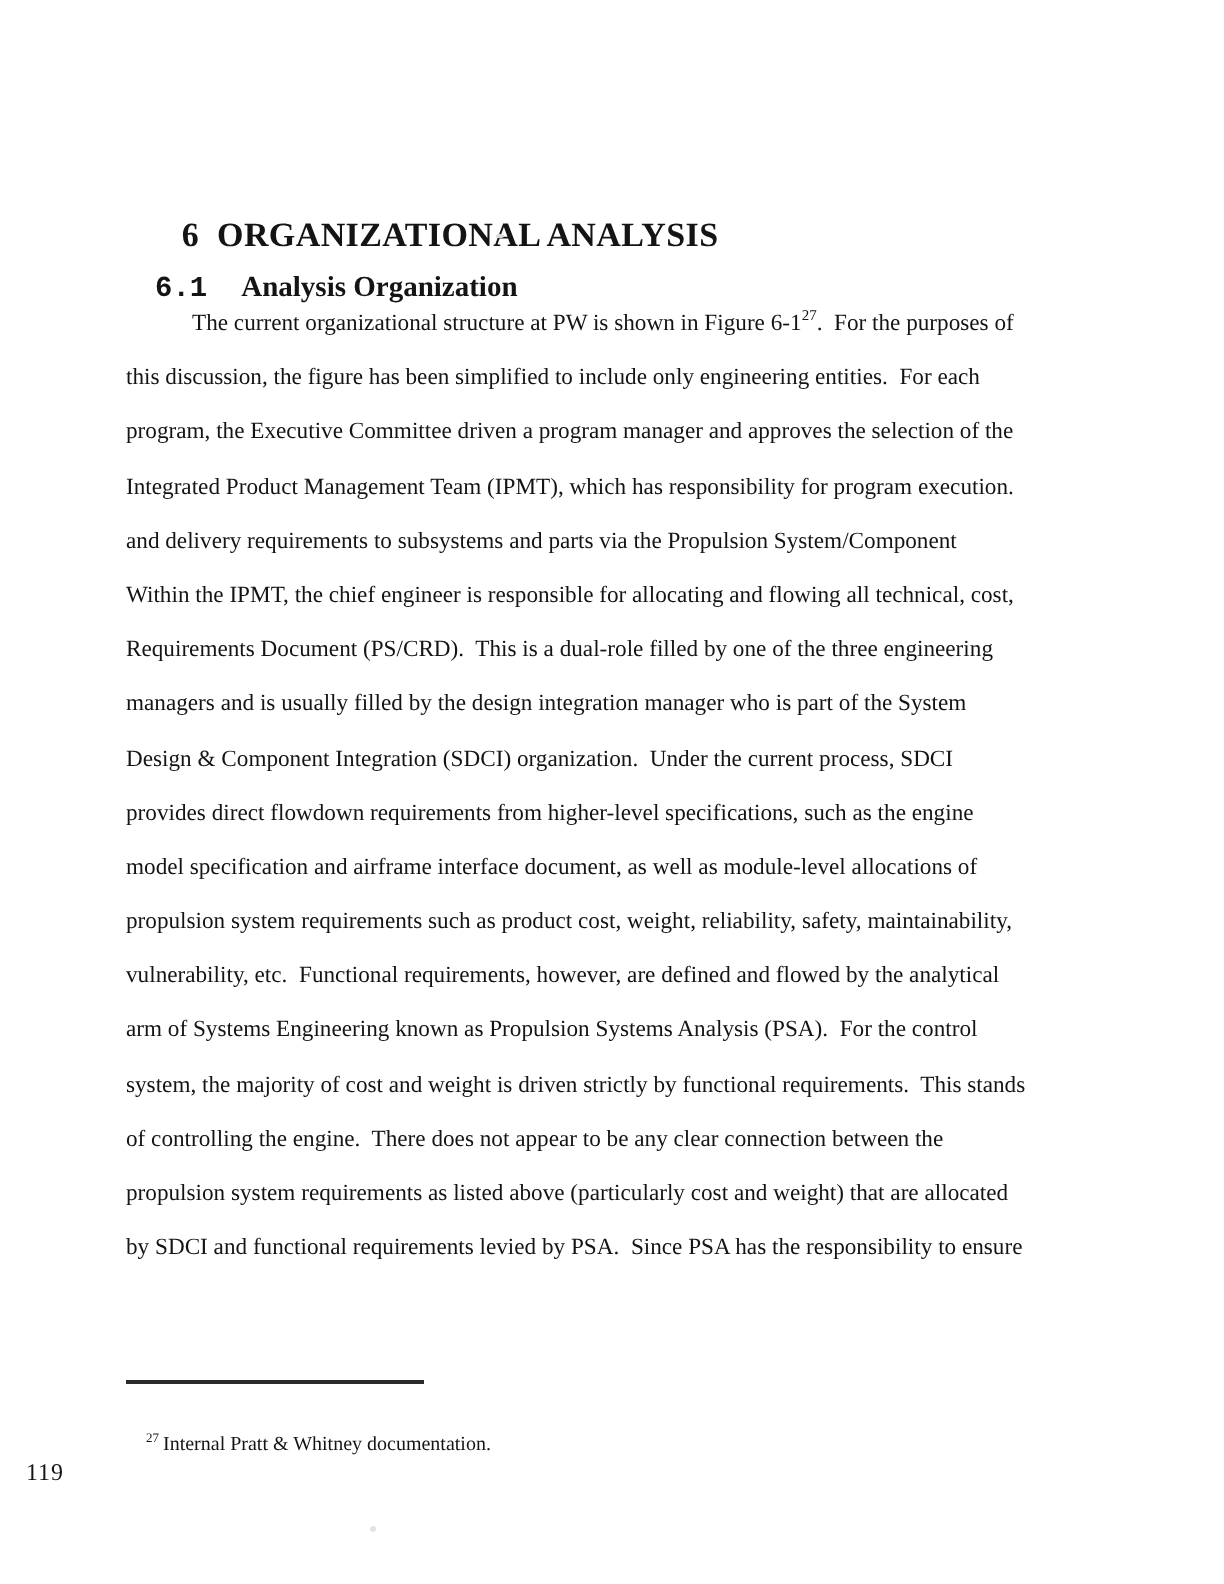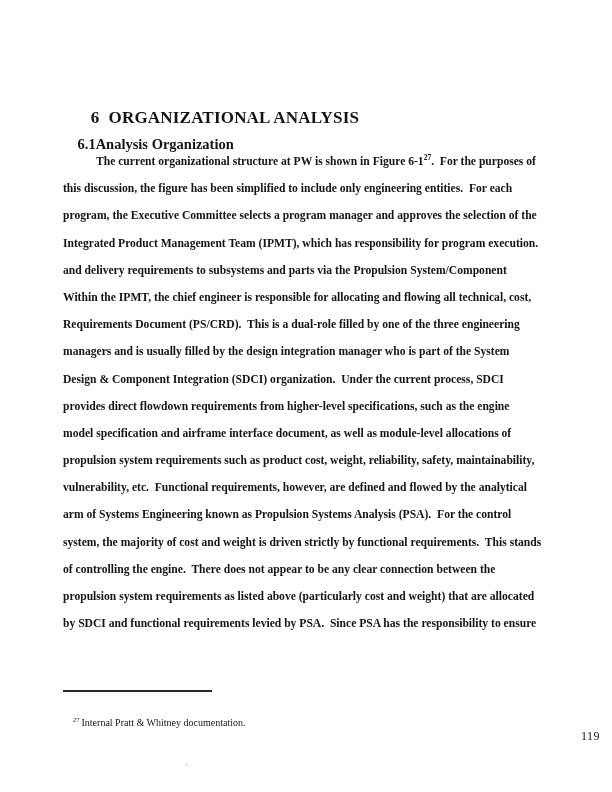--- a/index.html
+++ b/index.html
@@ -33,29 +33,29 @@
   }
   .subsection-heading {
     position: absolute;
     top: 119px;
     left: 63px;
     font-size: 14.5px;
     font-weight: bold;
     white-space: pre;
   }
   .subsection-heading .num {
-    margin-right: 0;
+    margin-right: 17px;
+    font-family: Liberation Mono, monospace;
   }
   .body-text {
     position: absolute;
     top: 148px;
     left: 63px;
     width: 500px;
     font-size: 11.6px;
-    font-weight: bold;
   }
   .body-text .line {
     line-height: 27.2px;
     height: 27.2px;
     white-space: pre;
   }
   .body-text .line.indent {
     padding-left: 33px;
   }
   sup.fn-ref {
@@ -80,23 +80,24 @@
   }
   .footnote sup.fn-ref {
     font-size: 6.5px;
     margin-right: 2px;
   }
   .page-number {
     position: absolute;
     top: 729px;
     left: 0;
     width: 600px;
-    text-align: right;
+    text-align: left;
     font-size: 12px;
     letter-spacing: 0.5px;
+    padding-left: 13px;
   }
   .speck {
     position: absolute;
     background: #d9d9d9;
     border-radius: 50%;
   }
   .speck-1 { top: 117px; left: 248px; width: 4px; height: 2px; }
   .speck-2 { top: 763px; left: 185px; width: 3px; height: 3px; background: #e3e3e3; }
 </style>
 </head>
@@ -108,21 +109,21 @@
     <span class="num">6</span><span>ORGANIZATIONAL ANALYSIS</span>
   </div>
 
   <div class="subsection-heading">
     <span class="num">6.1</span><span>Analysis Organization</span>
   </div>
 
   <div class="body-text">
     <div class="line indent"><span>The current organizational structure at PW is shown in Figure 6-1</span><sup class="fn-ref">27</sup><span>.  For the purposes of</span></div>
     <div class="line">this discussion, the figure has been simplified to include only engineering entities.  For each</div>
-    <div class="line">program, the Executive Committee selects a program manager and approves the selection of the</div>
+    <div class="line">program, the Executive Committee driven a program manager and approves the selection of the</div>
     <div class="line">Integrated Product Management Team (IPMT), which has responsibility for program execution.</div>
     <div class="line">and delivery requirements to subsystems and parts via the Propulsion System/Component</div>
     <div class="line">Within the IPMT, the chief engineer is responsible for allocating and flowing all technical, cost,</div>
     <div class="line">Requirements Document (PS/CRD).  This is a dual-role filled by one of the three engineering</div>
     <div class="line">managers and is usually filled by the design integration manager who is part of the System</div>
     <div class="line">Design &amp; Component Integration (SDCI) organization.  Under the current process, SDCI</div>
     <div class="line">provides direct flowdown requirements from higher-level specifications, such as the engine</div>
     <div class="line">model specification and airframe interface document, as well as module-level allocations of</div>
     <div class="line">propulsion system requirements such as product cost, weight, reliability, safety, maintainability,</div>
     <div class="line">vulnerability, etc.  Functional requirements, however, are defined and flowed by the analytical</div>

